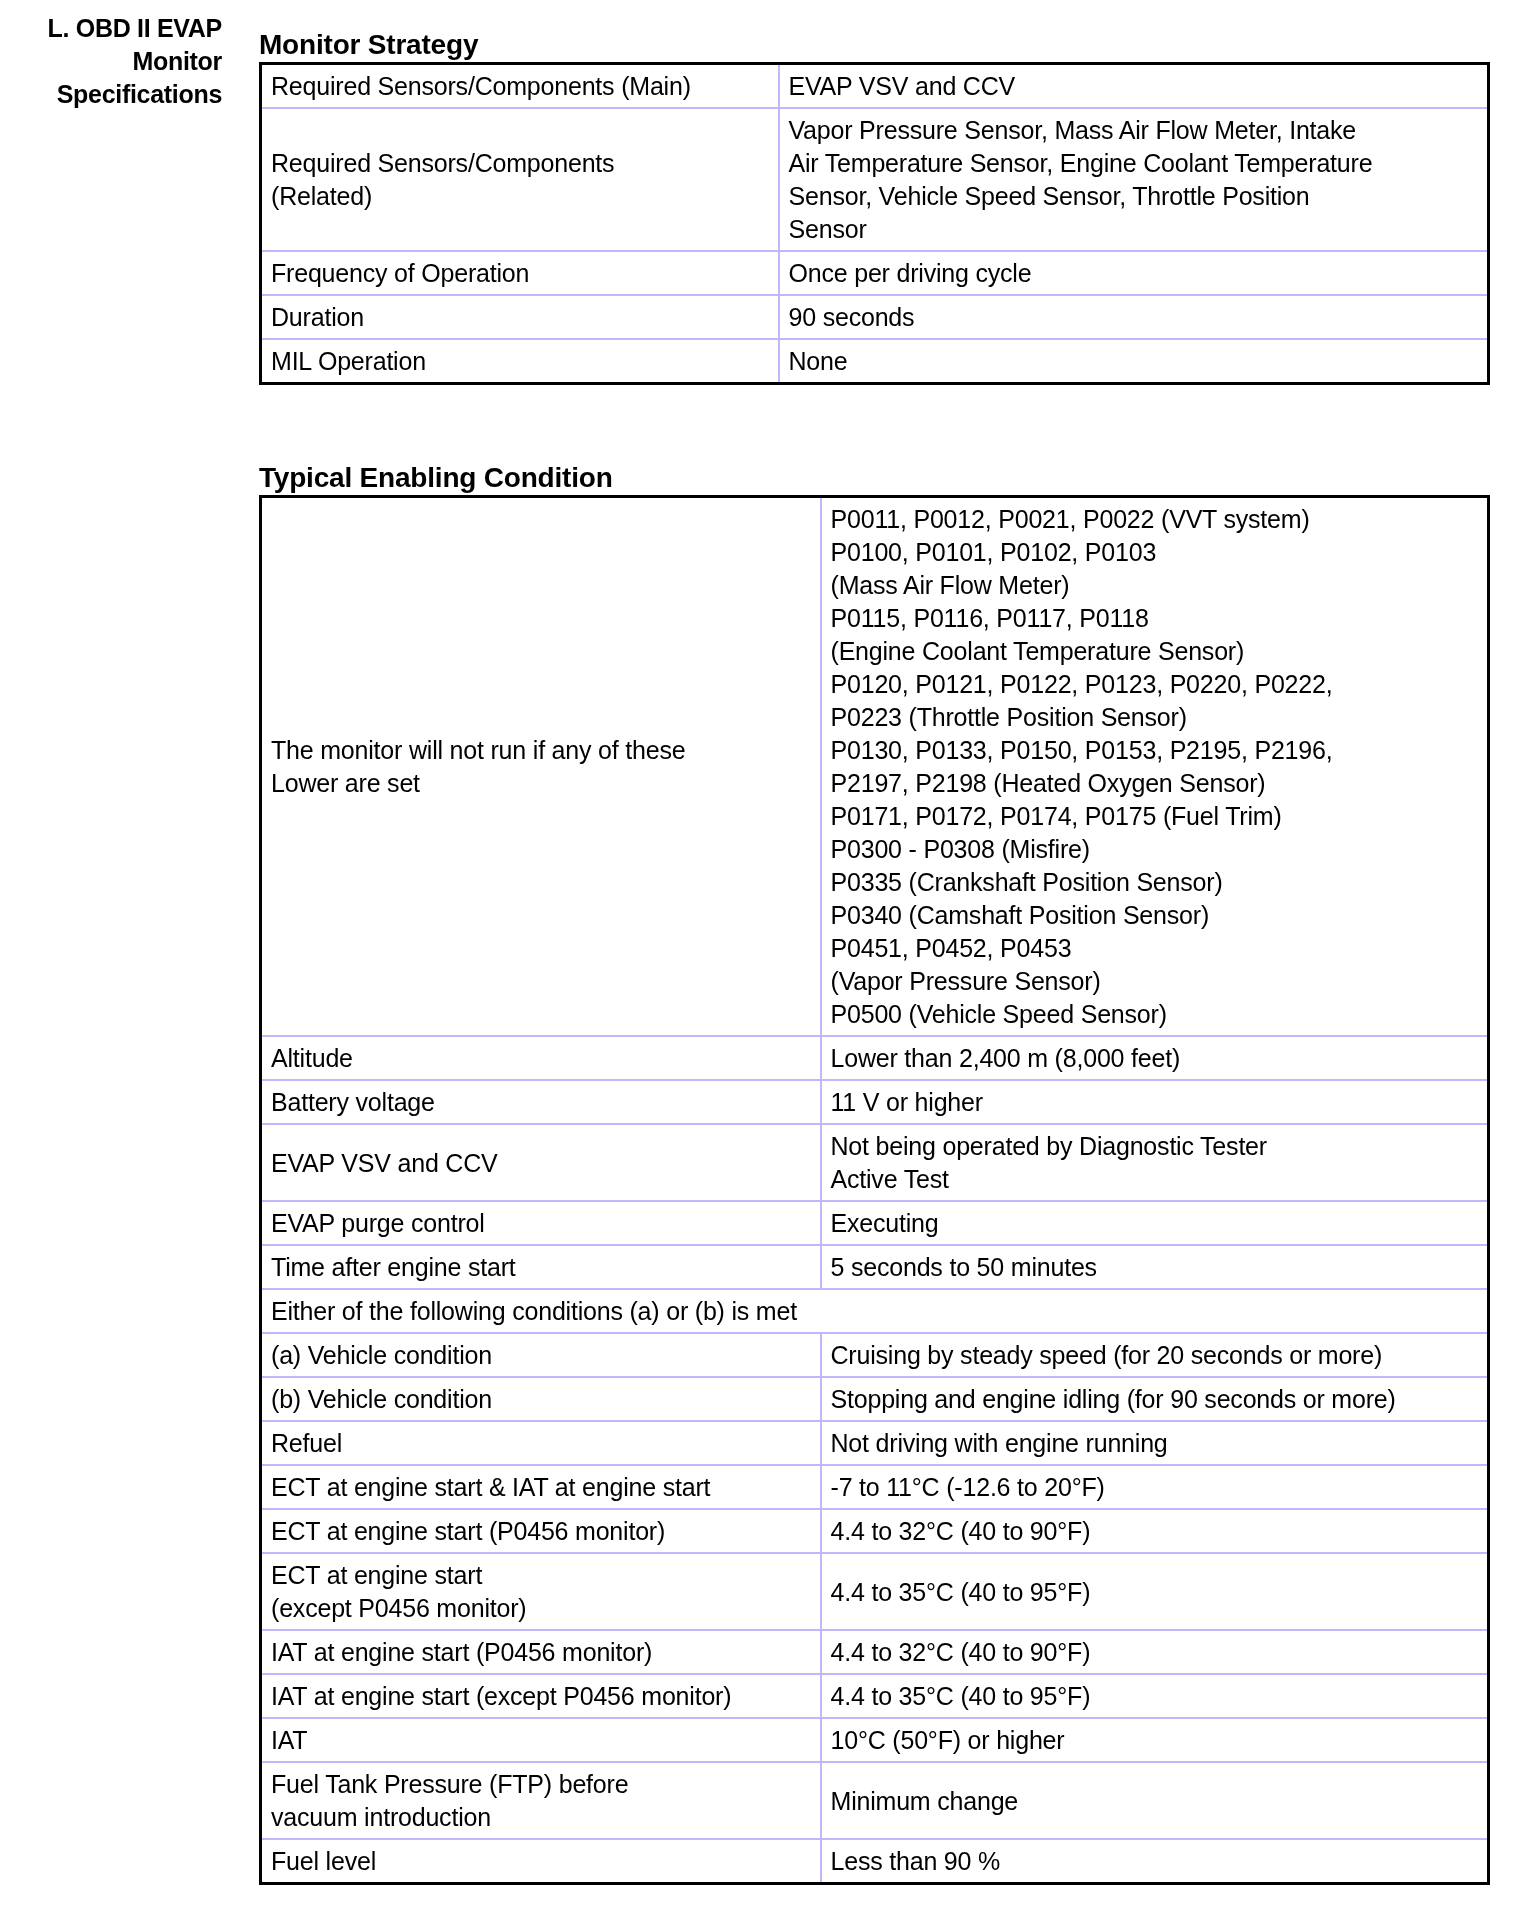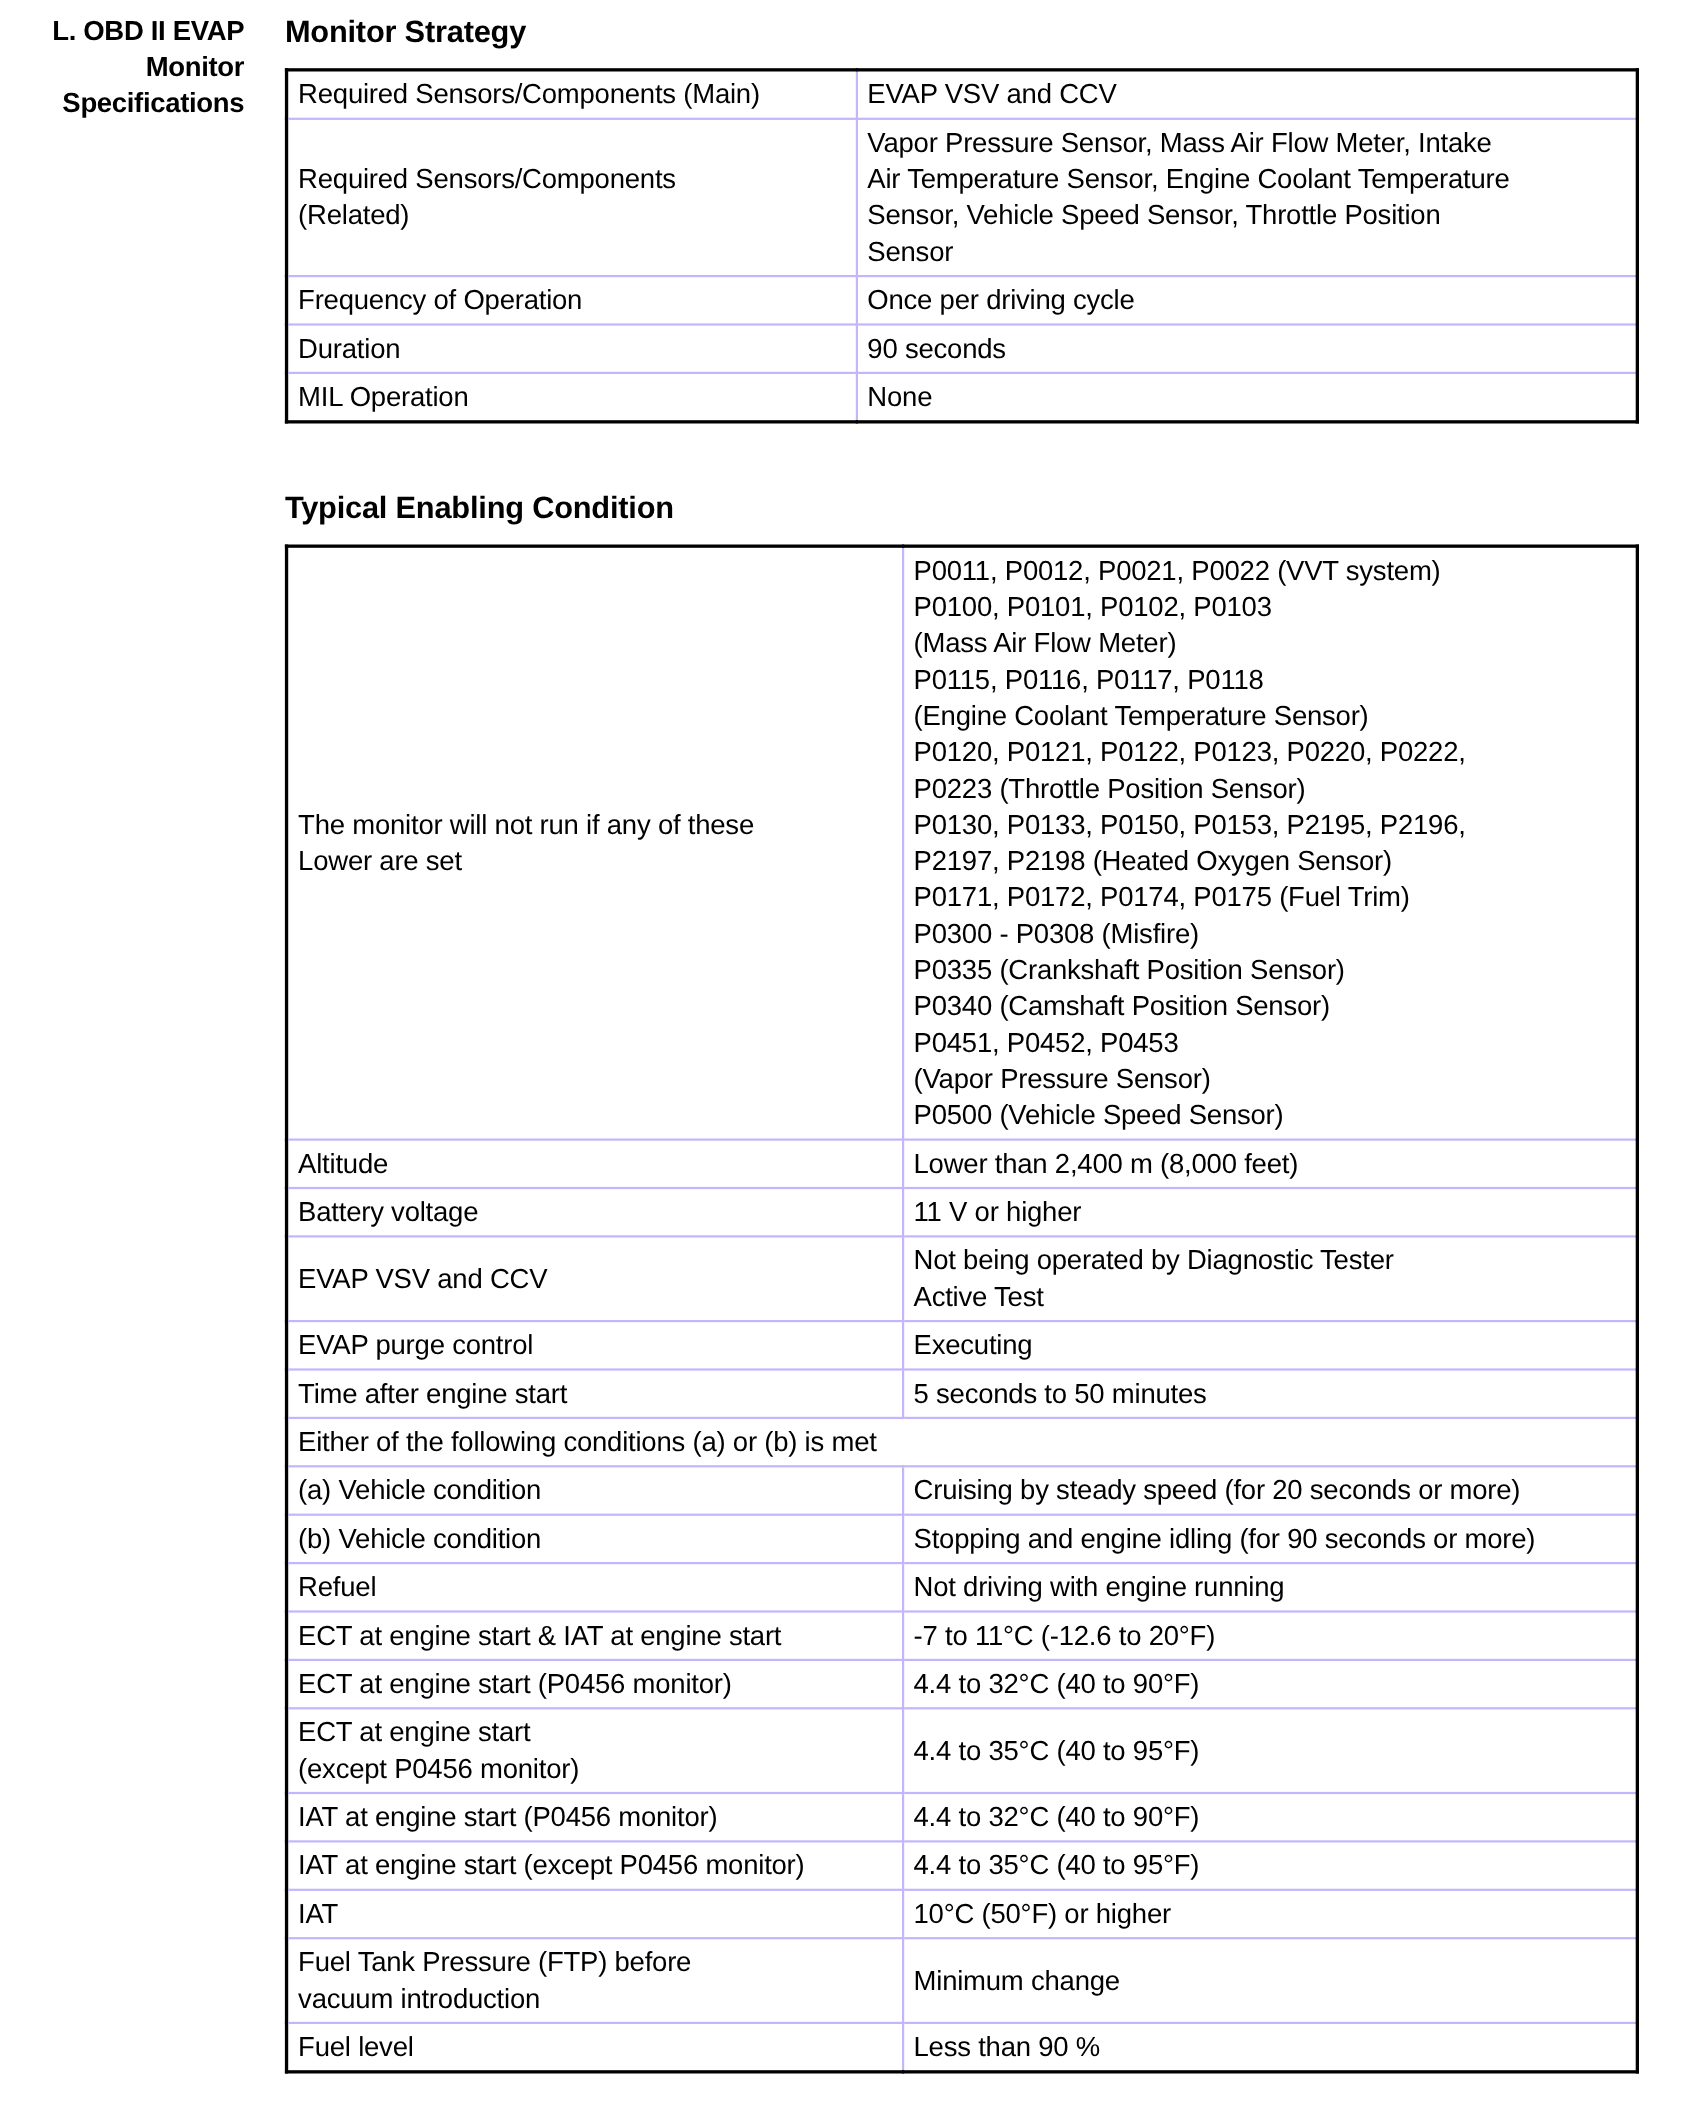--- a/index.html
+++ b/index.html
@@ -8,21 +8,21 @@
     font-family: "Liberation Sans", "DejaVu Sans", sans-serif; color: #000;
   }
   .side-heading {
     position: absolute; left: 0; top: 12px; width: 222px;
     text-align: right; font-weight: bold; font-size: 25px; line-height: 33px;
     letter-spacing: -0.3px;
   }
   .side-heading div { white-space: nowrap; padding-left: 38px; }
   .section-title {
     position: absolute; left: 259px; font-weight: bold; font-size: 28px;
-    line-height: 34px; letter-spacing: -0.2px;
+    line-height: 34px; letter-spacing: -0.2px; margin-top: 16px;
   }
   table.spec {
     position: absolute; left: 259px; width: 1231px;
     border-collapse: collapse; table-layout: fixed;
     border: 3px solid #000;
     font-size: 25px; line-height: 33px;
   }
   table.spec td {
     border: 2px solid #c4b5fd; padding: 5px 8px 4px 9px; vertical-align: middle;
     letter-spacing: -0.2px;

